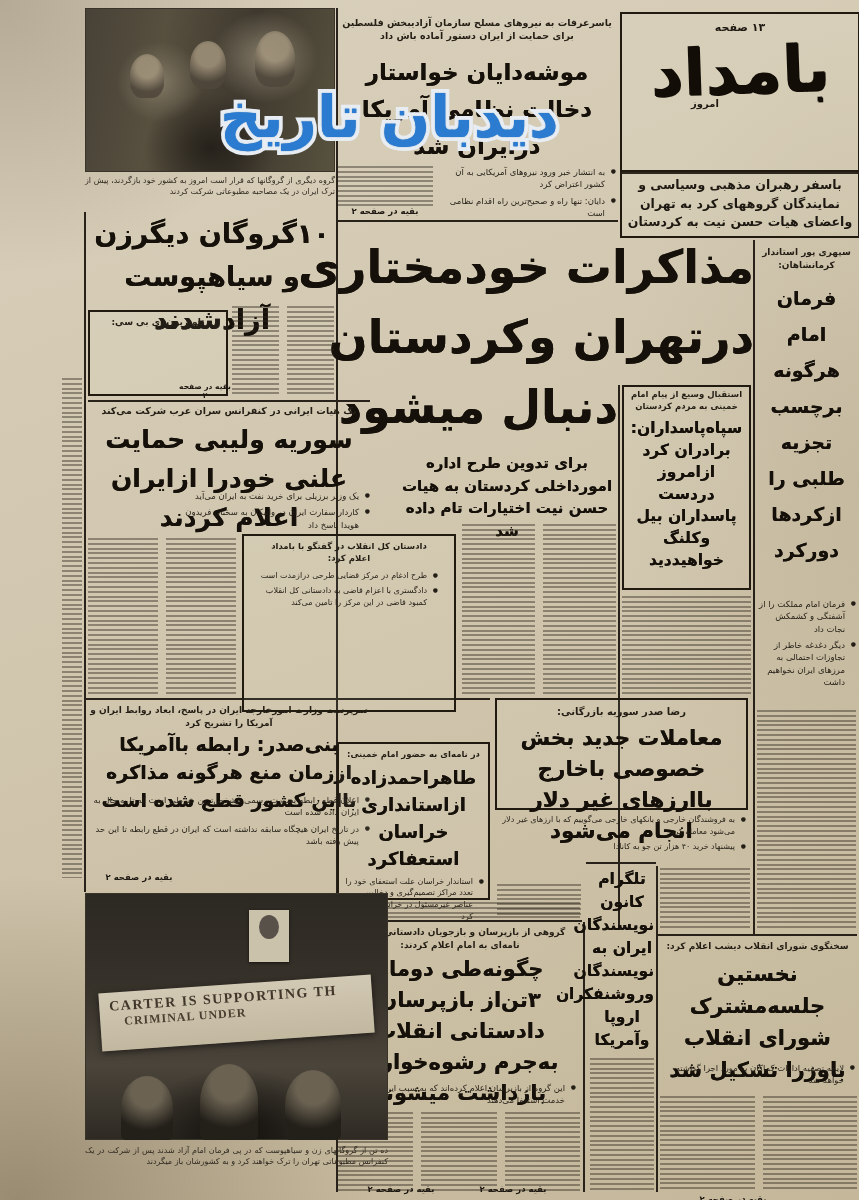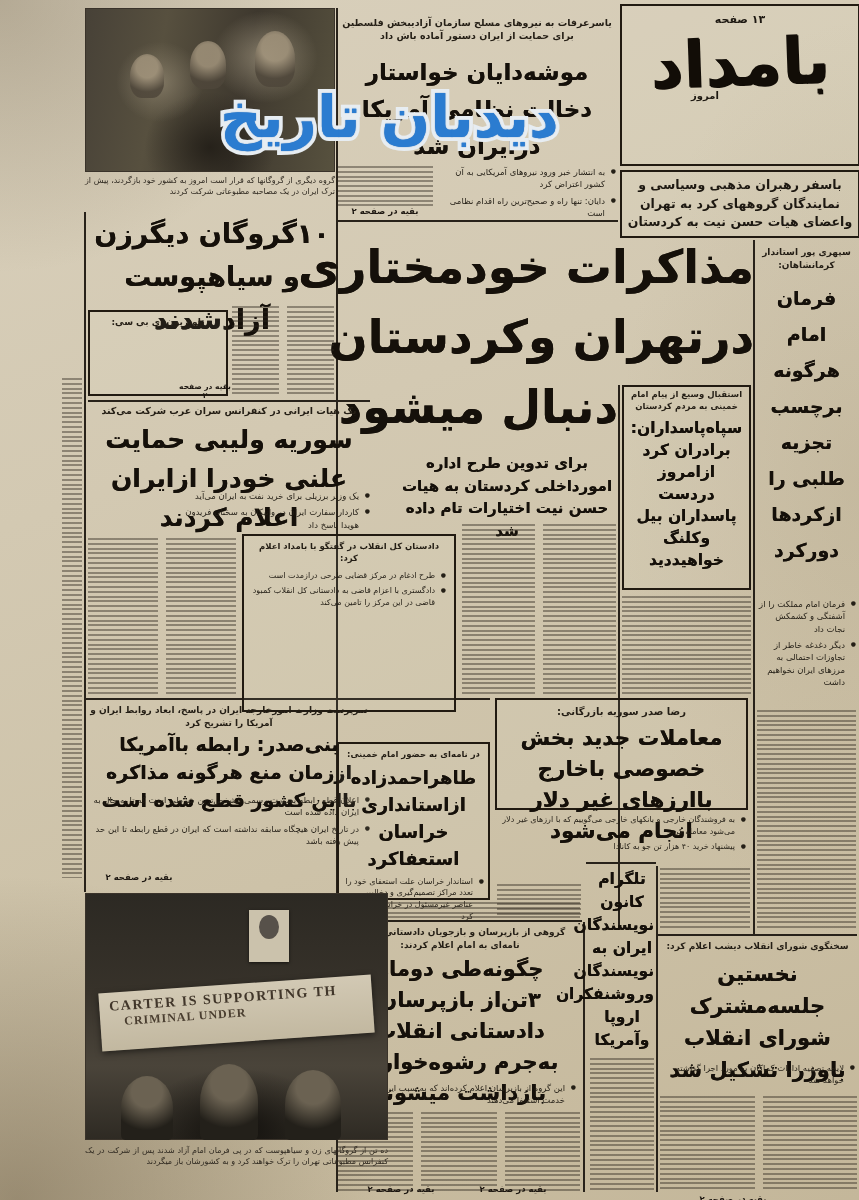--- a/index.html
+++ b/index.html
@@ -40,21 +40,21 @@
   .banner .l1{font-family:"Liberation Serif","DejaVu Serif",serif;font-weight:bold;font-size:14px;letter-spacing:1.5px;color:#41362a;}
   .banner .l2{font-family:"Liberation Serif","DejaVu Serif",serif;font-weight:bold;font-size:12px;letter-spacing:1px;color:#4a3e30;margin-left:14px;}
   .portrait{position:absolute;background:#cbc2ac;box-shadow:0 1px 3px rgba(0,0,0,.6);}
   .portrait .head{margin:5px auto 0;width:20px;height:24px;border-radius:50%;background:#57514a;}
   .fig{position:absolute;bottom:0;border-radius:50% 50% 8% 8%;background:radial-gradient(circle at 50% 25%,#6b6252 0 28%,#23201a 70%);}
   
   .wm{font-size:58px;font-weight:900;white-space:nowrap;z-index:60;line-height:1;}
   .wm-b{color:#eaf0f4;-webkit-text-stroke:8px #e7edf2;text-shadow:0 0 4px rgba(255,255,255,.9);filter:blur(.4px);}
   .wm-f{color:#2b7cd0;text-shadow:0 0 1px #1f66b4;}
   
-  #mh{left:620px;top:4px;width:236px;height:158px;}
+  #mh{left:620px;top:12px;width:236px;height:158px;}
   #mh .pages{font-size:11px;font-weight:bold;text-align:center;margin-top:7px;}
   #mh .logo{font-size:64px;font-weight:900;text-align:center;line-height:1.1;margin-top:2px;transform:rotate(-2deg);color:#120d07;text-shadow:1px 1px 0 #120d07;}
   #mh .sub{font-size:10px;font-weight:bold;text-align:center;margin-top:-8px;margin-right:70px;}
   #mhbox{left:620px;top:170px;width:236px;height:64px;display:flex;align-items:center;}
   #mhbox div{font-size:12.5px;font-weight:900;text-align:center;line-height:1.5;width:100%;padding:0 4px;}
   
   .p-topphoto{left:85px;top:8px;width:250px;height:164px;}
   .p-topcap{left:85px;top:176px;width:250px;height:34px;}
   .p-dayan-k{left:338px;top:16px;width:278px;font-size:9.5px;}
   .p-dayan-h{left:338px;top:54px;width:278px;font-size:23px;line-height:37px;}
@@ -74,21 +74,21 @@
   .p-abc{left:88px;top:310px;width:140px;height:86px;padding:4px 4px;box-sizing:border-box;}
   .p-abc .k{font-size:9px;}
   .p-abc .h{font-size:17.5px;line-height:25px;margin-top:3px;}
   .p-shah-more{left:176px;top:382px;width:58px;font-size:7.5px;}
   .p-hr3{left:88px;top:400px;width:282px;}
   .p-syr-k{left:88px;top:404px;width:282px;font-size:9.5px;}
   .p-syr-h{left:88px;top:420px;width:282px;font-size:25px;line-height:39px;}
   .p-syr-b{left:180px;top:490px;width:190px;font-size:8.5px;}
   .p-syr-body{left:88px;top:538px;width:148px;height:156px;}
   .p-lmargin{left:62px;top:378px;width:20px;height:500px;}
-  .p-pros{left:242px;top:534px;width:214px;height:178px;padding:5px 8px;box-sizing:border-box;}
+  .p-pros{left:242px;top:534px;width:214px;height:178px;padding:5px 16px;box-sizing:border-box;}
   .p-pros .k{font-size:8.5px;}
   .p-pros .h{font-size:20px;line-height:29px;margin-top:3px;}
   .p-pros ul{font-size:8px;margin-top:5px;}
   .p-hr4{left:85px;top:698px;width:405px;}
   .p-bani-k{left:88px;top:704px;width:282px;font-size:9px;}
   .p-bani-h{left:88px;top:730px;width:282px;font-size:19px;line-height:28px;}
   .p-bani-b{left:88px;top:794px;width:282px;font-size:8.5px;}
   .p-bani-more{left:96px;top:872px;width:86px;}
   .p-botphoto{left:85px;top:893px;width:303px;height:247px;}
   .p-botcap{left:85px;top:1146px;width:303px;height:30px;}

